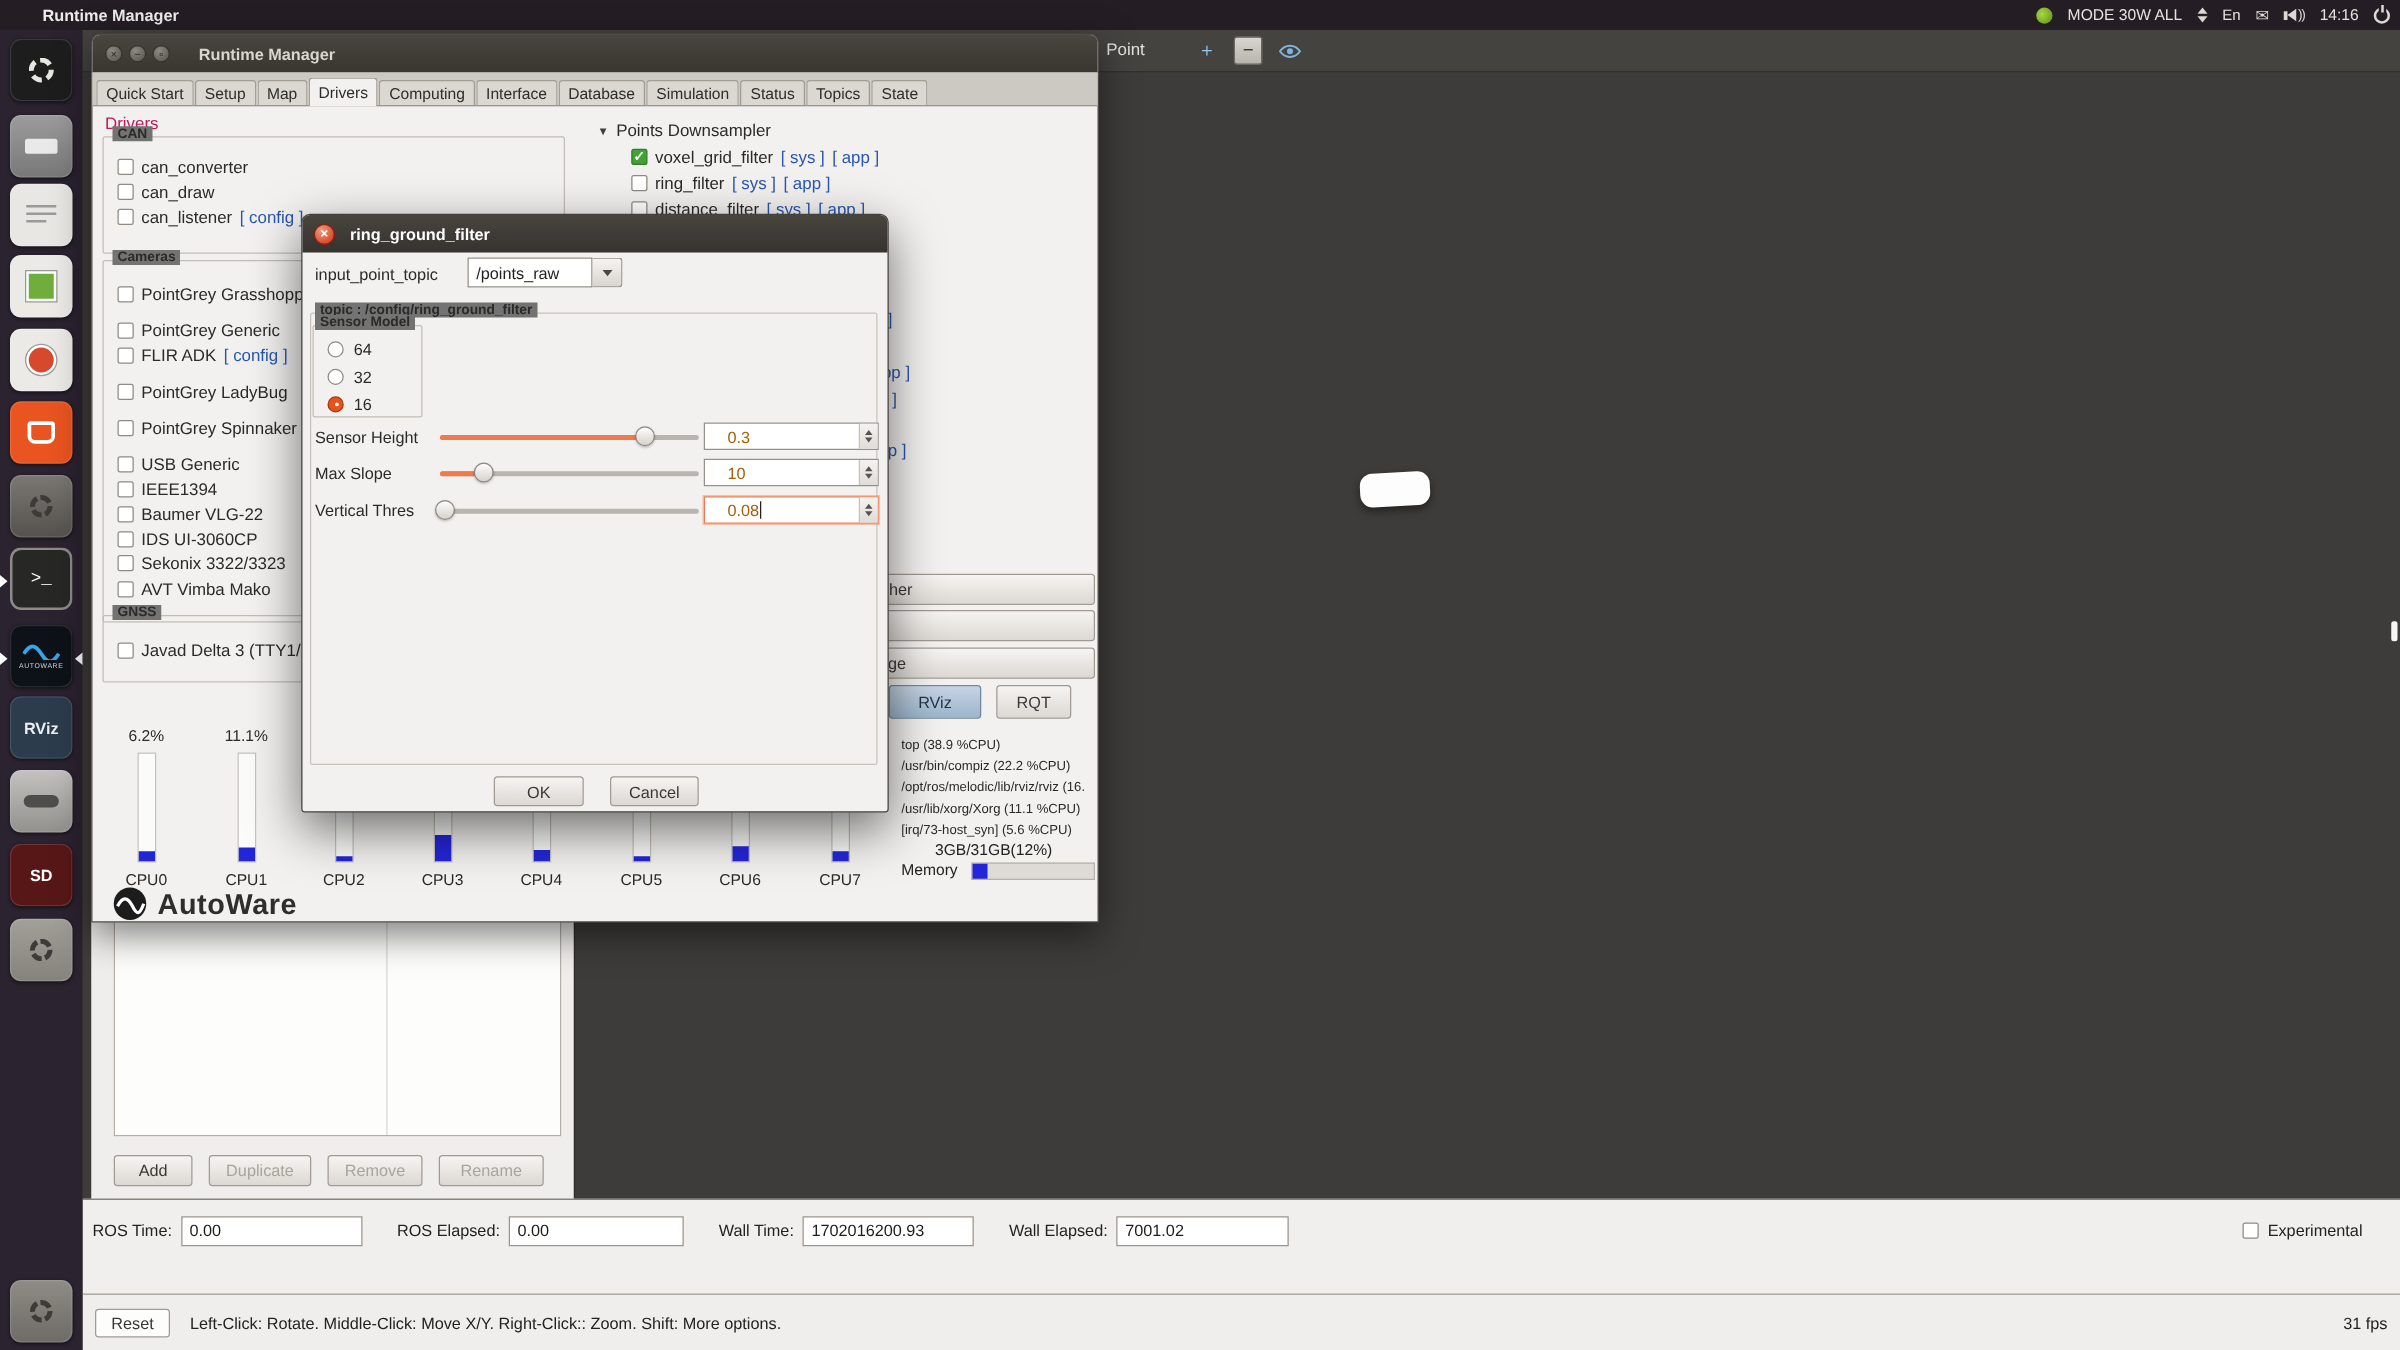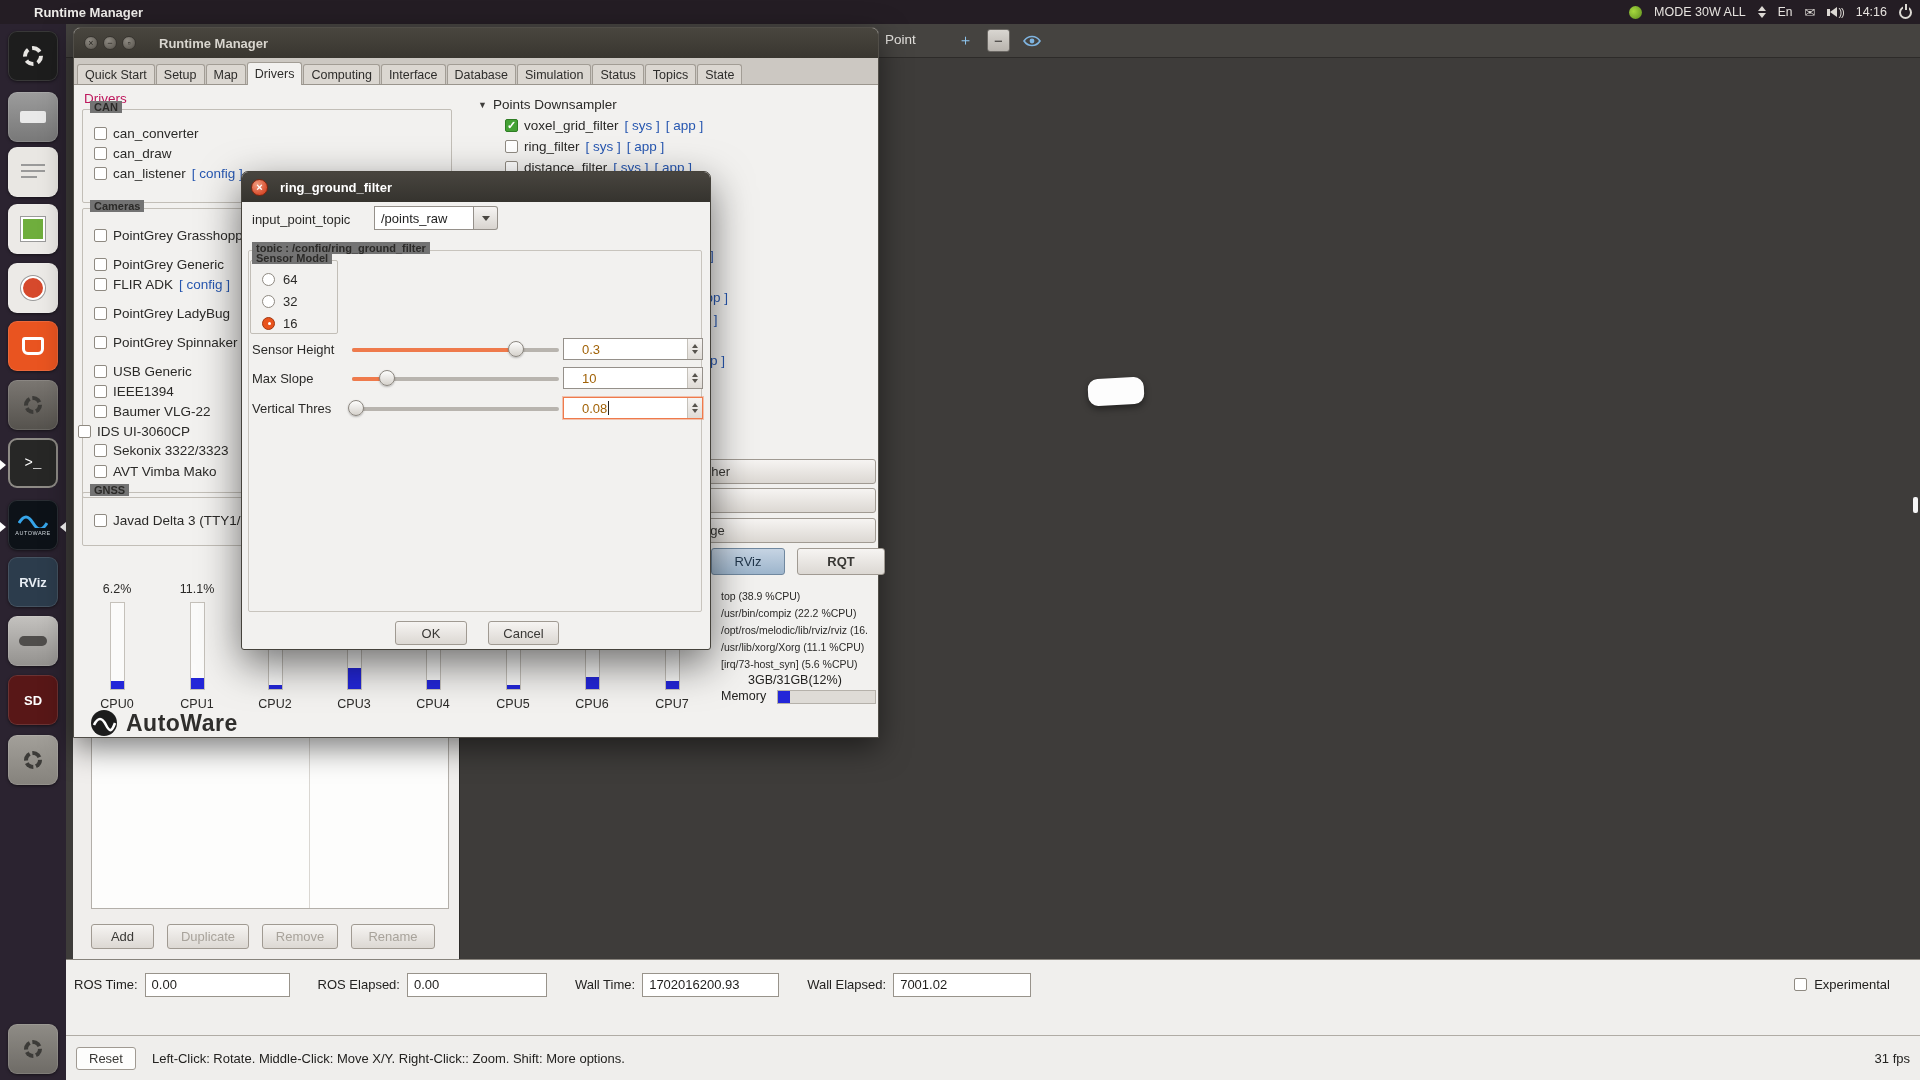--- a/index.html
+++ b/index.html
@@ -343,21 +343,21 @@
         <span>USB Generic</span>
       </div>
     <div class="trow" style="left:20px;top:298px;">
         <span class="cb"></span>
         <span>IEEE1394</span>
       </div>
     <div class="trow" style="left:20px;top:318px;">
         <span class="cb"></span>
         <span>Baumer VLG-22</span>
       </div>
-    <div class="trow" style="left:4px;top:338px;">
+    <div class="trow" style="left:20px;top:338px;">
         <span class="cb"></span>
         <span>IDS UI-3060CP</span>
       </div>
     <div class="trow" style="left:20px;top:357px;">
         <span class="cb"></span>
         <span>Sekonix 3322/3323</span>
       </div>
     <div class="trow" style="left:20px;top:378px;">
         <span class="cb"></span>
         <span>AVT Vimba Mako</span>
@@ -441,21 +441,21 @@
         <span>points_concat_filter</span>
         <span class="link">[ sys ]</span>
         <span class="link">[ app ]</span>
       </div>
 
     <button class="pbtn sbtn" style="top:374px;">Calibration Publisher</button>
     <button class="pbtn sbtn" style="top:403px;">Points Image</button>
     <button class="pbtn sbtn" style="top:433px;">Virtual Scan Image</button>
 
     <button class="pbtn rvizbtn" style="position:absolute;left:637px;top:463px;width:74px;height:27px;">RViz</button>
-    <button class="pbtn" style="position:absolute;left:723px;top:463px;width:88px;height:27px;font-weight:bold;">RQT</button>
+    <button class="pbtn" style="position:absolute;left:723px;top:463px;width:60px;height:27px;">RQT</button>
 
     <span class="cpuval" style="left:21px;">6.2%</span>
     <span class="cpuval" style="left:101px;">11.1%</span>
     <div class="cputrack" style="left:36px;">
         <div class="cpufill" style="height: 9%;"></div>
       </div>
     <div class="cputrack" style="left:116px;">
         <div class="cpufill" style="height: 13%;"></div>
       </div>
     <div class="cputrack" style="left:194px;">

